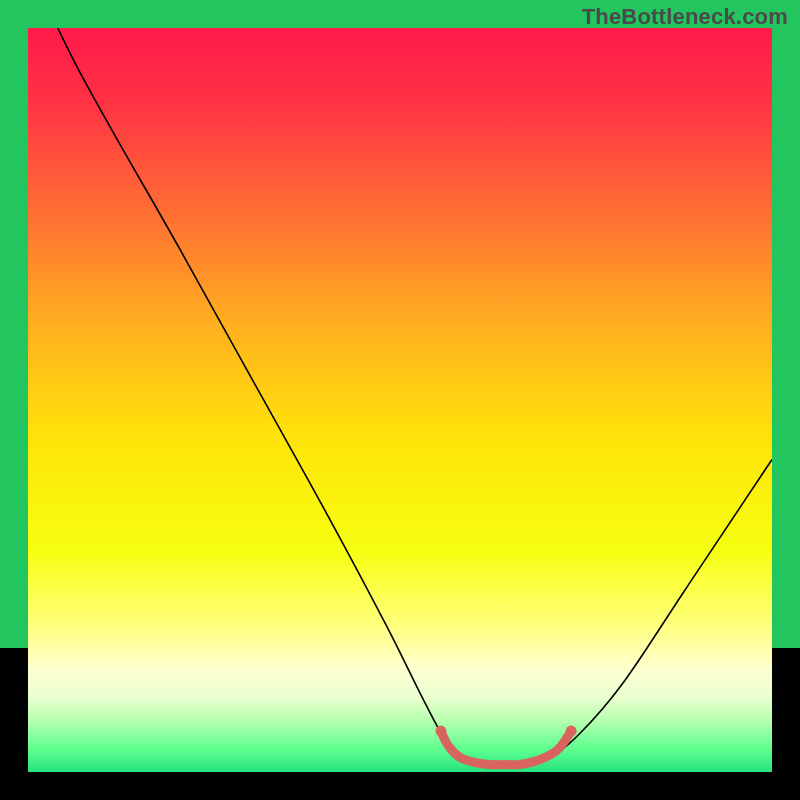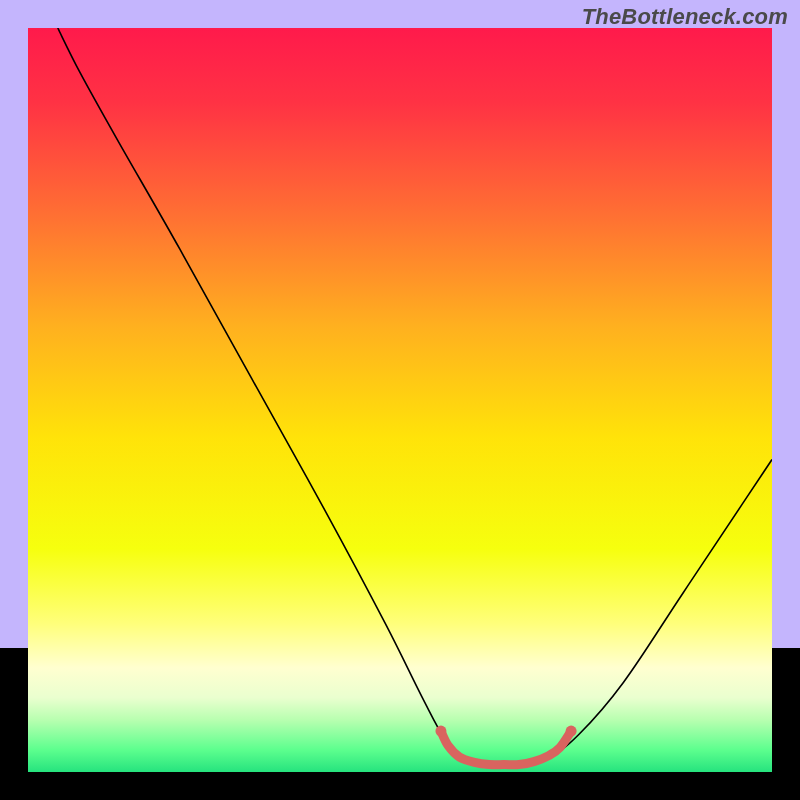--- a/index.html
+++ b/index.html
@@ -8,22 +8,21 @@
     background: #000;
     width: 800px;
     height: 800px;
     overflow: hidden;
     font-family: Arial, Helvetica, sans-serif;
   }
   .frame {
     position: relative;
     width: 800px;
     height: 648px;
-    background: #c4b5fd;
-    font-style: italic;
+    background: #22c55e;
   }
   .watermark {
     position: absolute;
     top: 4px;
     right: 12px;
     color: #4a4a4a;
     font-size: 22px;
     font-weight: bold;
     letter-spacing: 0.2px;
     z-index: 10;

